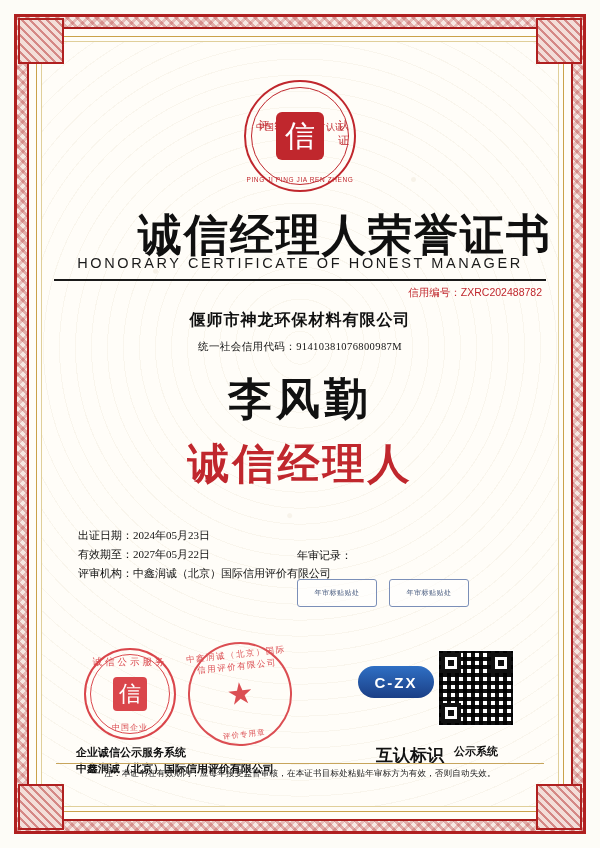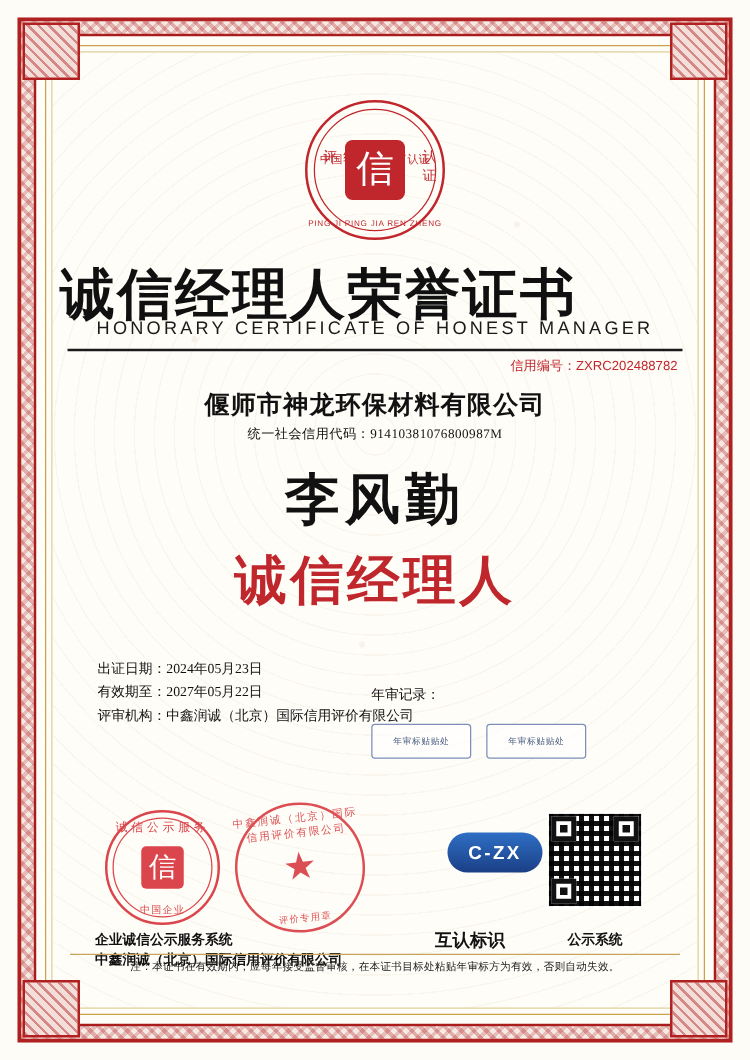--- a/index.html
+++ b/index.html
@@ -174,21 +174,21 @@
     line-height: 11px;
   }
   .emblem .side-l { left: 10px; }
   .emblem .side-r { right: 10px; }
 
   
   .title-cn {
     position: absolute;
     left: 0; right: 0;
     top: 158px;
-    text-align: left;
+    text-align: right;
     font-size: 44px;
     font-weight: bold;
     letter-spacing: 2px;
     color: #101010;
     font-family: Liberation Sans, sans-serif;
   }
   .title-en {
     position: absolute;
     left: 0; right: 0;
     top: 207px;
@@ -213,21 +213,21 @@
     font-size: 10.5px;
     color: #c0272d;
     font-family: "Liberation Sans", sans-serif;
   }
 
   .company {
     position: absolute;
     left: 0; right: 0;
     top: 262px;
     text-align: center;
-    font-size: 20px;
+    font-size: 16px;
     font-weight: bold;
     color: #111;
     letter-spacing: 1px;
   }
   .credit-code {
     position: absolute;
     left: 0; right: 0;
     top: 292px;
     text-align: center;
     font-size: 10.5px;
@@ -426,22 +426,22 @@
     display: flex;
     align-items: center;
     justify-content: center;
     font-family: "Liberation Sans", sans-serif;
   }
   .label-mutual {
     position: absolute;
     left: 300px;
     top: 96px;
     width: 96px;
-    text-align: left;
-    font-size: 14px;
+    text-align: right;
+    font-size: 17px;
     font-weight: bold;
     color: #111;
   }
 
   
   .qr {
     position: absolute;
     right: 38px;
     top: 2px;
     width: 74px;

